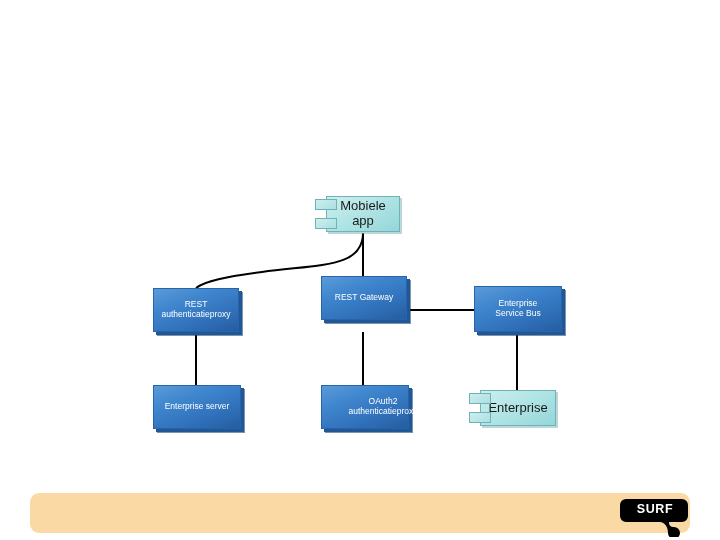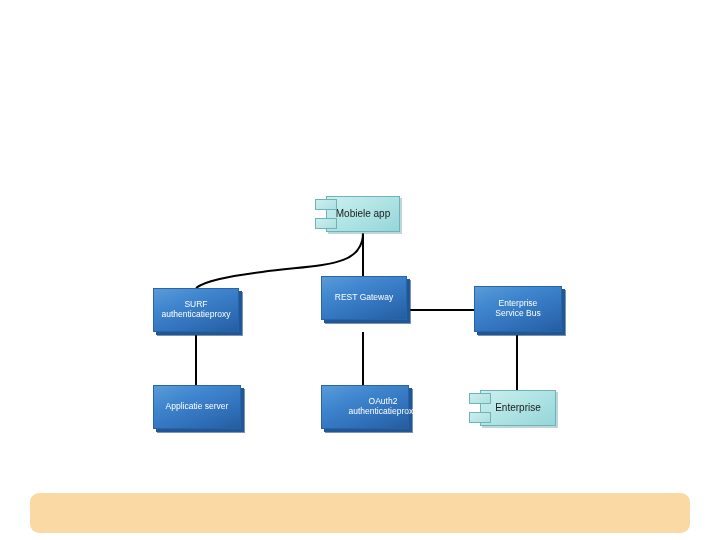--- a/index.html
+++ b/index.html
@@ -42,21 +42,21 @@
     box-shadow:3px 3px 0 0 #1f5797, 4px 4px 0 0 rgba(20,60,105,.55);
   }
   .node.blue .label{color:#ffffff;font-size:8.5px;}
 
   
   .node.cyan .body{
     background:linear-gradient(150deg,#cdeeee 0%,#b5e6e6 40%,#95d6d9 100%);
     border:1px solid #6fb3b8;
     box-shadow:2px 2px 0 0 rgba(120,175,180,.5);
   }
-  .node.cyan .label{color:#1a1a1a;font-size:10px;}
+  .node.cyan .label{color:#1a1a1a;font-size:13px;}
 
   
   .tabs{position:absolute;left:-11px;top:50%;transform:translateY(-50%);
         width:22px;height:30px;z-index:6;}
   .tabs i{
     position:absolute;left:0;width:22px;height:11px;display:block;
     background:linear-gradient(150deg,#cdeeee 0%,#abe0e2 100%);
     border:1px solid #6fb3b8;box-sizing:border-box;
   }
   .tabs i:nth-child(1){top:0;}
@@ -99,51 +99,59 @@
     <span class="tabs">
         <i></i>
         <i></i>
       </span>
     <span class="body"></span>
     <span class="label">Mobiele app</span>
   </div>
 
   <div class="node blue" style="left:153px;top:288px;width:86px;height:44px;">
     <span class="body"></span>
-    <span class="label">SURF
+    <span class="label">REST
 authenticatieproxy</span>
   </div>
 
   <div class="node blue" style="left:321px;top:276px;width:86px;height:44px;">
     <span class="body"></span>
     <span class="label">REST Gateway</span>
   </div>
 
   <div class="node blue" style="left:474px;top:286px;width:88px;height:46px;">
     <span class="body"></span>
     <span class="label">Enterprise
 Service Bus</span>
   </div>
 
   <div class="node blue" style="left:153px;top:385px;width:88px;height:44px;">
     <span class="body"></span>
-    <span class="label">Applicatie server</span>
+    <span class="label">Enterprise server</span>
   </div>
 
   <div class="node blue" style="left:321px;top:385px;width:88px;height:44px;padding-left:36px;">
     <span class="body"></span>
     <span class="label">OAuth2
 authenticatieproxy</span>
   </div>
 
   <div class="node cyan" style="left:480px;top:390px;width:76px;height:36px;">
     <span class="tabs">
         <i></i>
         <i></i>
       </span>
     <span class="body"></span>
     <span class="label">Enterprise</span>
   </div>
 
   <div id="footer"></div>
 
+  <div id="surf-logo">
+    <svg viewBox="0 0 74 42" width="74" height="42" xmlns="http://www.w3.org/2000/svg">
+      <path fill="#000000" d="M6,4 H62 A6,6 0 0 1 68,10 V21 A6,6 0 0 1 62,27 H49
+               C49,31 51,32 54,32 A6,6 0 1 1 54,44 A6,6 0 0 1 48,38
+               C48,31 44,27 40,27 H6 A6,6 0 0 1 0,21 V10 A6,6 0 0 1 6,4 Z"></path>
+    </svg>
+    <span class="surf-text">SURF</span>
+  </div>
 
 </div>
 
 </body></html>

